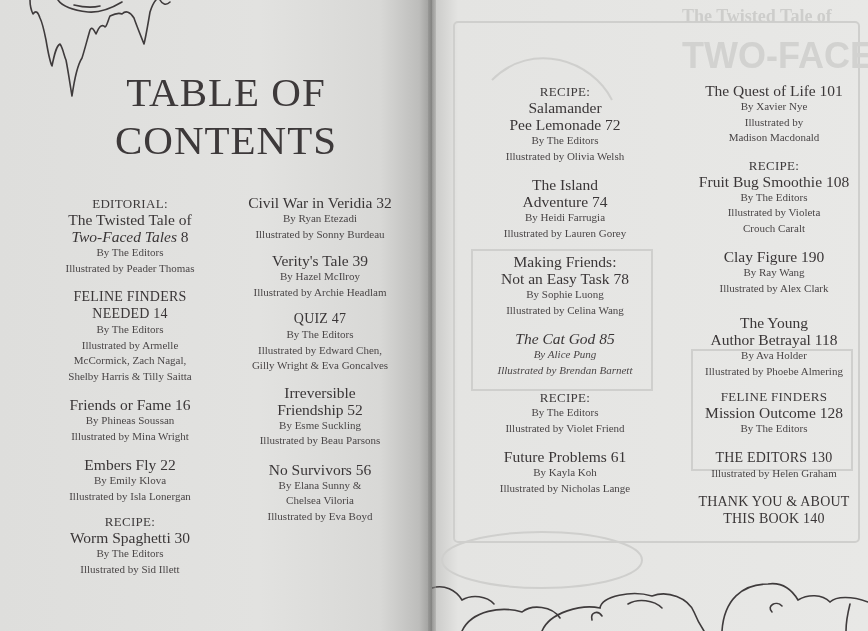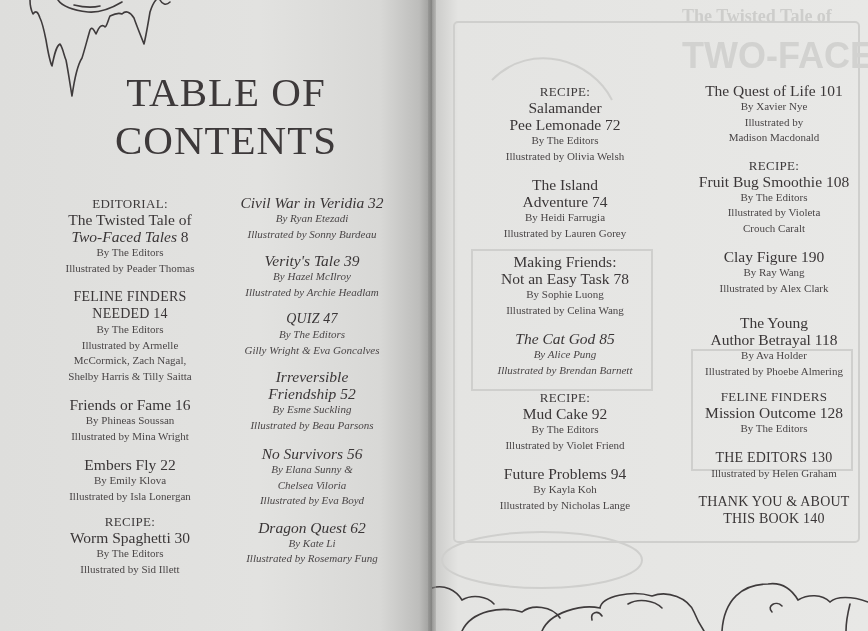--- a/index.html
+++ b/index.html
@@ -119,52 +119,48 @@
       <div class="credit">By Emily Klova</div>
       <div class="credit">Illustrated by Isla Lonergan</div>
     </div>
     <div class="entry" style="margin-top: -2px;">
       <div class="kicker">RECIPE:</div>
       <div class="head">Worm Spaghetti 30</div>
       <div class="credit">By The Editors</div>
       <div class="credit">Illustrated by Sid Illett</div>
     </div>
   </div>
-<div class="col" id="col1" style="left:222px; top:194px; width:180px;font-style:italic;">
+<div class="col" id="col1" style="left:230px; top:194px; width:180px;">
     <div class="entry">
       <div class="head">Civil War in Veridia 32</div>
       <div class="credit">By Ryan Etezadi</div>
       <div class="credit">Illustrated by Sonny Burdeau</div>
     </div>
     <div class="entry" style="margin-top: -2px;">
       <div class="head">Verity's Tale 39</div>
       <div class="credit">By Hazel McIlroy</div>
       <div class="credit">Illustrated by Archie Headlam</div>
     </div>
     <div class="entry" style="margin-top: -2px;">
       <div class="head caps">QUIZ 47</div>
       <div class="credit">By The Editors</div>
+      <div class="credit">Illustrated by Edward Chen,</div>
       <div class="credit">Gilly Wright &amp; Eva Goncalves</div>
     </div>
     <div class="entry" style="margin-top: -2px;">
       <div class="head">Irreversible</div>
       <div class="head">Friendship 52</div>
       <div class="credit">By Esme Suckling</div>
       <div class="credit">Illustrated by Beau Parsons</div>
     </div>
     <div class="entry" style="margin-top: 0px;">
       <div class="head">No Survivors 56</div>
       <div class="credit">By Elana Sunny &amp;</div>
       <div class="credit">Chelsea Viloria</div>
       <div class="credit">Illustrated by Eva Boyd</div>
-    </div>
-    <div class="entry" style="margin-top: -2px;">
-      <div class="head">Dragon Quest 62</div>
-      <div class="credit">By Kate Li</div>
-      <div class="credit">Illustrated by Rosemary Fung</div>
     </div>
   </div>
 <div class="col" id="col2" style="left:470px; top:84px; width:190px;">
     <div class="entry">
       <div class="kicker">RECIPE:</div>
       <div class="head">Salamander</div>
       <div class="head">Pee Lemonade 72</div>
       <div class="credit">By The Editors</div>
       <div class="credit">Illustrated by Olivia Welsh</div>
     </div>
@@ -180,26 +176,25 @@
       <div class="credit">By Sophie Luong</div>
       <div class="credit">Illustrated by Celina Wang</div>
     </div>
     <div class="entry" style="margin-top: 2px; font-style: italic;">
       <div class="head">The Cat God 85</div>
       <div class="credit">By Alice Pung</div>
       <div class="credit">Illustrated by Brendan Barnett</div>
     </div>
     <div class="entry" style="margin-top: 0px;">
       <div class="kicker">RECIPE:</div>
-      <div class="head">Mud Cake 92</div>
       <div class="credit">By The Editors</div>
       <div class="credit">Illustrated by Violet Friend</div>
     </div>
     <div class="entry" style="margin-top: 0px;">
-      <div class="head">Future Problems 94</div>
+      <div class="head">Future Problems 61</div>
       <div class="credit">By Kayla Koh</div>
       <div class="credit">Illustrated by Nicholas Lange</div>
     </div>
   </div>
 <div class="col" id="col3" style="left:676px; top:82px; width:196px;">
     <div class="entry">
       <div class="head">The Quest of Life 101</div>
       <div class="credit">By Xavier Nye</div>
       <div class="credit">Illustrated by</div>
       <div class="credit">Madison Macdonald</div>

